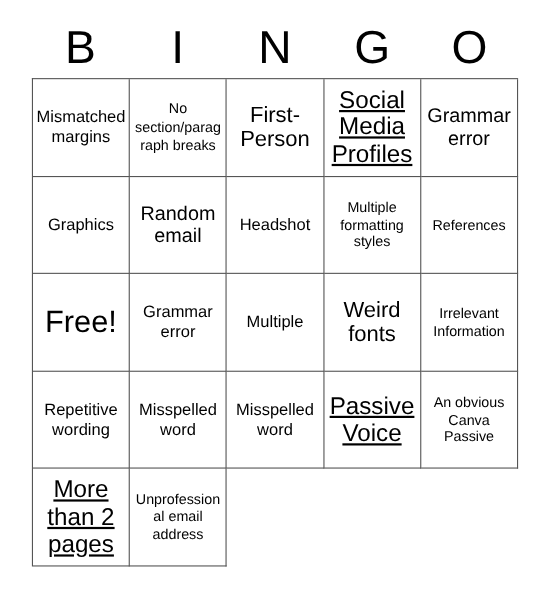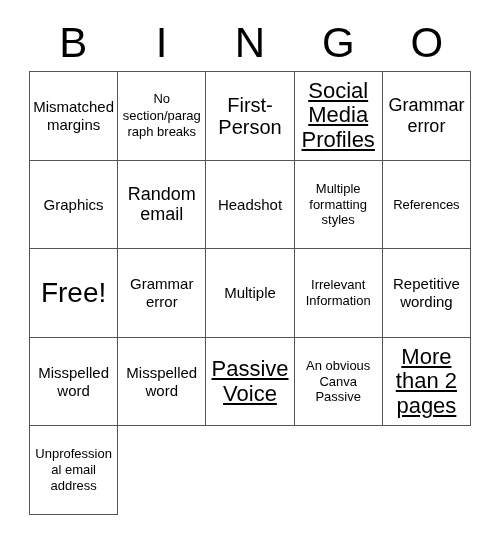--- a/index.html
+++ b/index.html
@@ -131,20 +131,23 @@
         <span class="cell-text fs-free">Free!</span>
       </div>
     <div class="cell">
         <span class="cell-text fs-md">Grammar error</span>
       </div>
 
     <div class="cell">
         <span class="cell-text fs-md">Multiple</span>
       </div>
     <div class="cell">
+        <span class="cell-text fs-xxl">Weird fonts</span>
+      </div>
+    <div class="cell">
         <span class="cell-text fs-sm">Irrelevant Information</span>
       </div>
     <div class="cell">
         <span class="cell-text fs-md">Repetitive wording</span>
       </div>
     <div class="cell">
         <span class="cell-text fs-md">Misspelled word</span>
       </div>
 
     <div class="cell">

